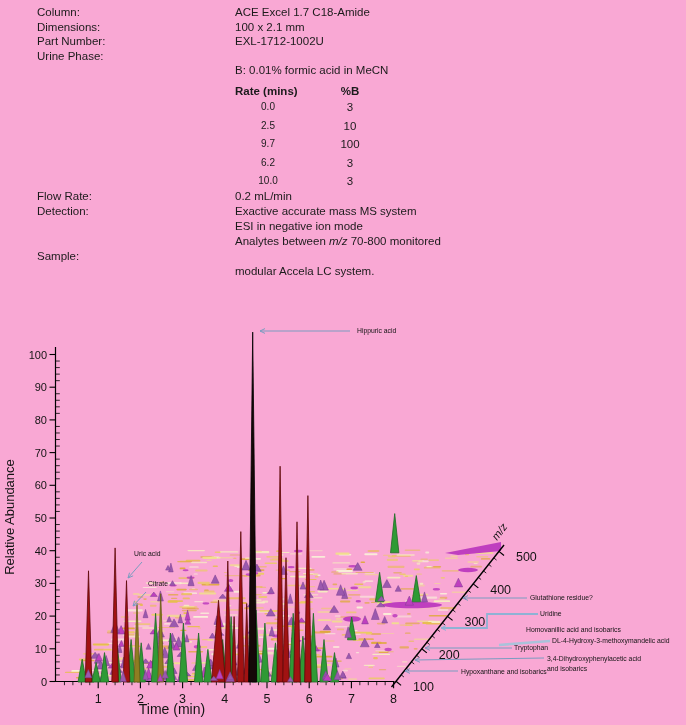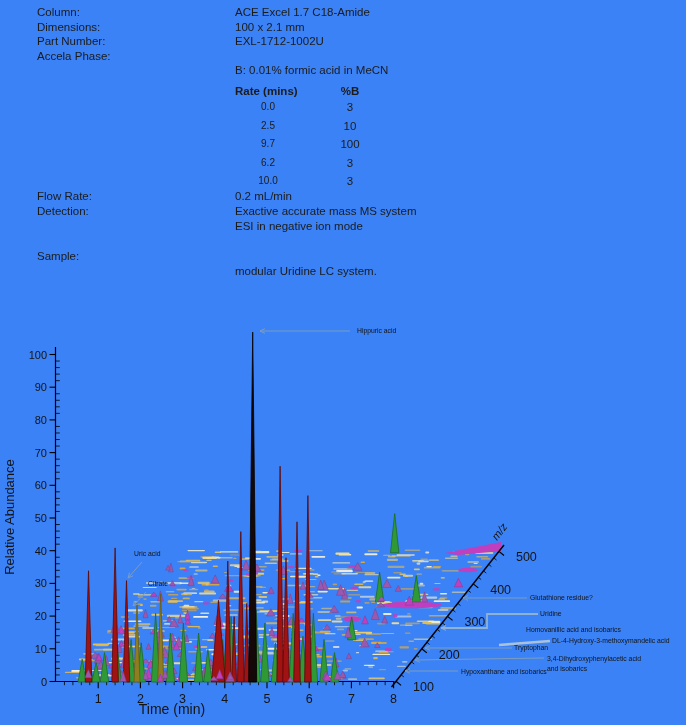--- a/index.html
+++ b/index.html
@@ -1,16 +1,16 @@
 <!DOCTYPE html>
 <html><head>
 <meta charset="utf-8">
 <style>
   html,body{margin:0;padding:0;background:#fff;}
-  .page{position:relative;width:686px;height:725px;background:#3b82f6;
+  .page{position:relative;width:686px;height:725px;background:#f9a8d4;
         font-family:"Liberation Sans",sans-serif;color:#1b1b1b;overflow:hidden;}
   .ln{position:absolute;font-size:11.5px;line-height:14px;white-space:nowrap;}
   .lbl{left:37px;}
   .val{left:235px;}
   .bold{font-weight:bold;}
   .em{font-style:italic;}
   sub{font-size:8px;}
   .tcell{position:absolute;left:235px;width:66px;text-align:center;font-size:10px;}
   .bcell{position:absolute;left:330px;width:40px;text-align:center;font-size:11.5px;}
   #chart{position:absolute;left:0;top:0;}
@@ -22,21 +22,21 @@
 
   <div class="ln lbl" style="top:5px">Column:</div>
   <div class="ln val" style="top:5px">ACE Excel 1.7 C18-Amide</div>
 
   <div class="ln lbl" style="top:19.5px">Dimensions:</div>
   <div class="ln val" style="top:19.5px">100 x 2.1 mm</div>
 
   <div class="ln lbl" style="top:34px">Part Number:</div>
   <div class="ln val" style="top:34px">EXL-1712-1002U</div>
 
-  <div class="ln lbl" style="top:48.5px">Accela Phase:</div>
+  <div class="ln lbl" style="top:48.5px">Urine Phase:</div>
   <div class="ln val" style="top:63px">B: 0.01% formic acid in MeCN</div>
 
   <div class="ln val bold" style="top:84px">Rate (mins)</div>
   <div class="bcell bold ln" style="top:84px;left:330px">%B</div>
   <div id="gradient-rows">
       <div class="tcell" style="top: 101px;">0.0</div>
       <div class="bcell" style="top: 101px;">3</div>
       <div class="tcell" style="top: 119.5px;">2.5</div>
       <div class="bcell" style="top: 119.5px;">10</div>
       <div class="tcell" style="top: 138px;">9.7</div>
@@ -46,23 +46,24 @@
       <div class="tcell" style="top: 175px;">10.0</div>
       <div class="bcell" style="top: 175px;">3</div>
     </div>
 
   <div class="ln lbl" style="top:188.5px">Flow Rate:</div>
   <div class="ln val" style="top:188.5px">0.2 mL/min</div>
 
   <div class="ln lbl" style="top:203.5px">Detection:</div>
   <div class="ln val" style="top:203.5px">Exactive accurate mass MS system</div>
   <div class="ln val" style="top:218.5px">ESI in negative ion mode</div>
+  <div class="ln val" style="top:233.5px"><span>Analytes between </span><span class="em">m/z</span><span> 70-800 monitored</span></div>
 
   <div class="ln lbl" style="top:248.5px">Sample:</div>
-  <div class="ln val" style="top:263.5px">modular Uridine LC system.</div>
+  <div class="ln val" style="top:263.5px">modular Accela LC system.</div>
 
   <svg id="chart" width="686" height="725" viewBox="0 0 686 725">
       <g>
         <rect x="354.8" y="619.0" width="4.7" height="1.9" rx="1" fill="#f9f2d8" opacity="0.53"></rect>
         <rect x="393.2" y="572.0" width="8.6" height="1.6" rx="1" fill="#dfa93c" opacity="0.56"></rect>
         <rect x="444.8" y="557.5" width="13.3" height="1.6" rx="1" fill="#f1dd8e" opacity="0.57"></rect>
         <rect x="306.2" y="608.3" width="7.1" height="1.1" rx="1" fill="#eccb63" opacity="0.53"></rect>
         <rect x="297.1" y="576.2" width="8.7" height="1.7" rx="1" fill="#f6ecc0" opacity="0.58"></rect>
         <rect x="416.2" y="573.4" width="6.0" height="1.4" rx="1" fill="#eccb63" opacity="0.54"></rect>
         <rect x="312.2" y="631.4" width="4.2" height="1.3" rx="1" fill="#e7bd4e" opacity="0.81"></rect>

